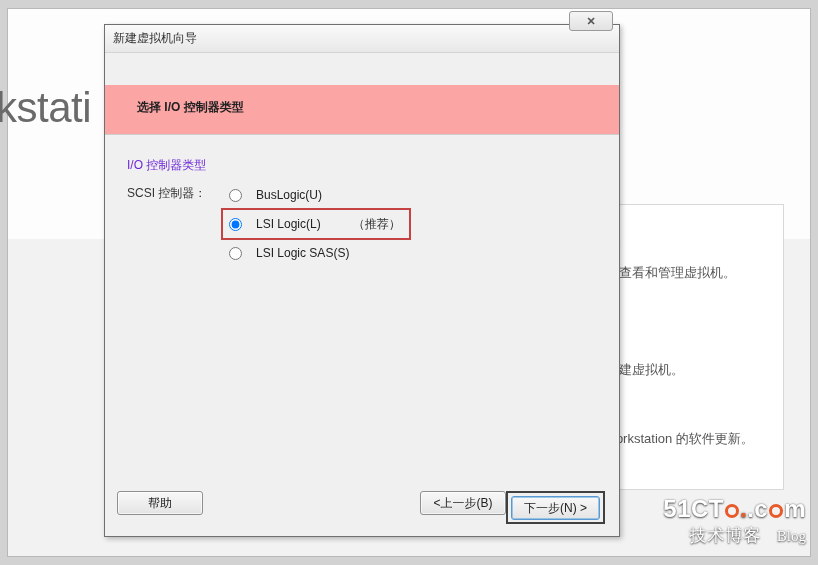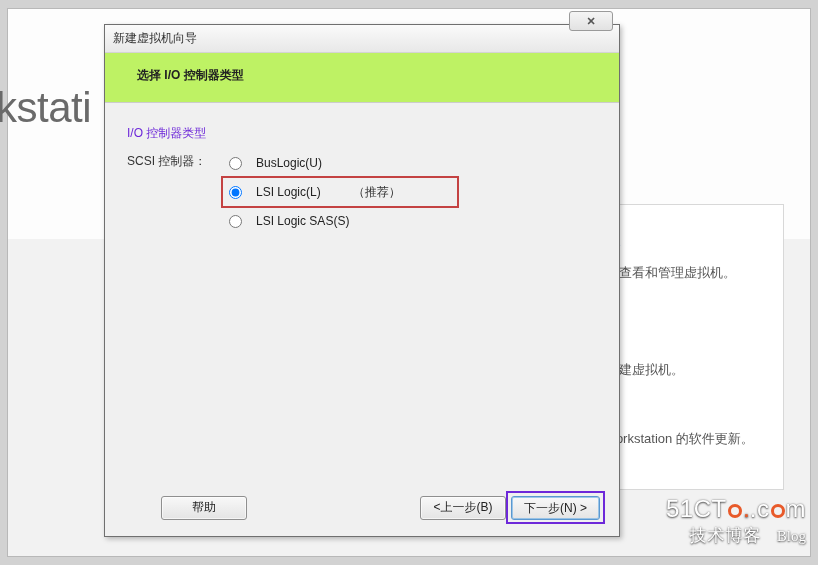--- a/index.html
+++ b/index.html
@@ -92,23 +92,24 @@
       display: flex;
       align-items: center;
       justify-content: center;
       font-family: Arial, sans-serif;
       font-size: 11px;
       color: #555;
       font-weight: bold;
     }
     
     .wizard-header {
-      background: #bef264;
+      background: #fca5a5;
       border-bottom: 1px solid #ccc;
       padding: 14px 22px 14px 32px;
+      margin-top: 32px;
     }
     .wizard-header .heading {
       font-weight: bold;
       font-size: 12px;
       color: #222;
       margin-bottom: 4px;
     }
     .wizard-header .subheading {
       padding-left: 24px;
       color: #333;
@@ -152,50 +153,48 @@
       font-size: 12px;
     }
     .radio-line .rec {
       margin-left: 24px;
       color: #333;
     }
     .highlight-box {
       border: 2px solid #c44242;
       padding: 1px 2px;
       margin-left: -4px;
-      width: 238px;
+      width: 190px;
     }
     
     .button-bar {
       position: absolute;
       bottom: 12px;
       left: 12px;
       right: 12px;
       display: flex;
-      align-items: center;
-      margin-left: 44px;
     }
     .button-bar .spacer { flex: 1; }
     .btn {
       height: 24px;
       min-width: 86px;
       padding: 0 12px;
       background: linear-gradient(to bottom, #f8f8f8, #e4e4e4);
       border: 1px solid #8f8f8f;
       border-radius: 3px;
       font-size: 12px;
       color: #222;
       font-family: inherit;
       cursor: pointer;
       margin-left: 6px;
       box-shadow: inset 0 0 0 1px rgba(255,255,255,0.6);
     }
     .btn-help { margin-left: 0; }
     .next-wrap {
-      border: 2px solid #6d28d9;
+      border: 2px solid #404040;
       padding: 3px 3px 2px 3px;
       margin-left: 0px;
       margin-right: 2px;
       display: inline-flex;
     }
     .next-wrap .btn {
       margin-left: 0;
       border-color: #5a98d0;
       box-shadow: inset 0 0 0 1px rgba(120,180,230,0.7);
     }
@@ -205,21 +204,21 @@
       position: absolute;
       right: 12px;
       bottom: 18px;
       text-align: right;
       color: #fff;
       text-shadow: 0 1px 2px rgba(0,0,0,0.6), 0 0 2px rgba(0,0,0,0.5);
       font-family: Arial, sans-serif;
     }
     .watermark .wm-main {
       font-size: 24px;
-      font-weight: normal;
+      font-weight: bold;
       letter-spacing: 0.5px;
     }
     .watermark .wm-main .dot {
       color: #e85a2a;
       display: inline-block;
       transform: translateY(-1px) scale(1.1);
     }
     .watermark .wm-main .zero {
       display: inline-block;
       vertical-align: baseline;

